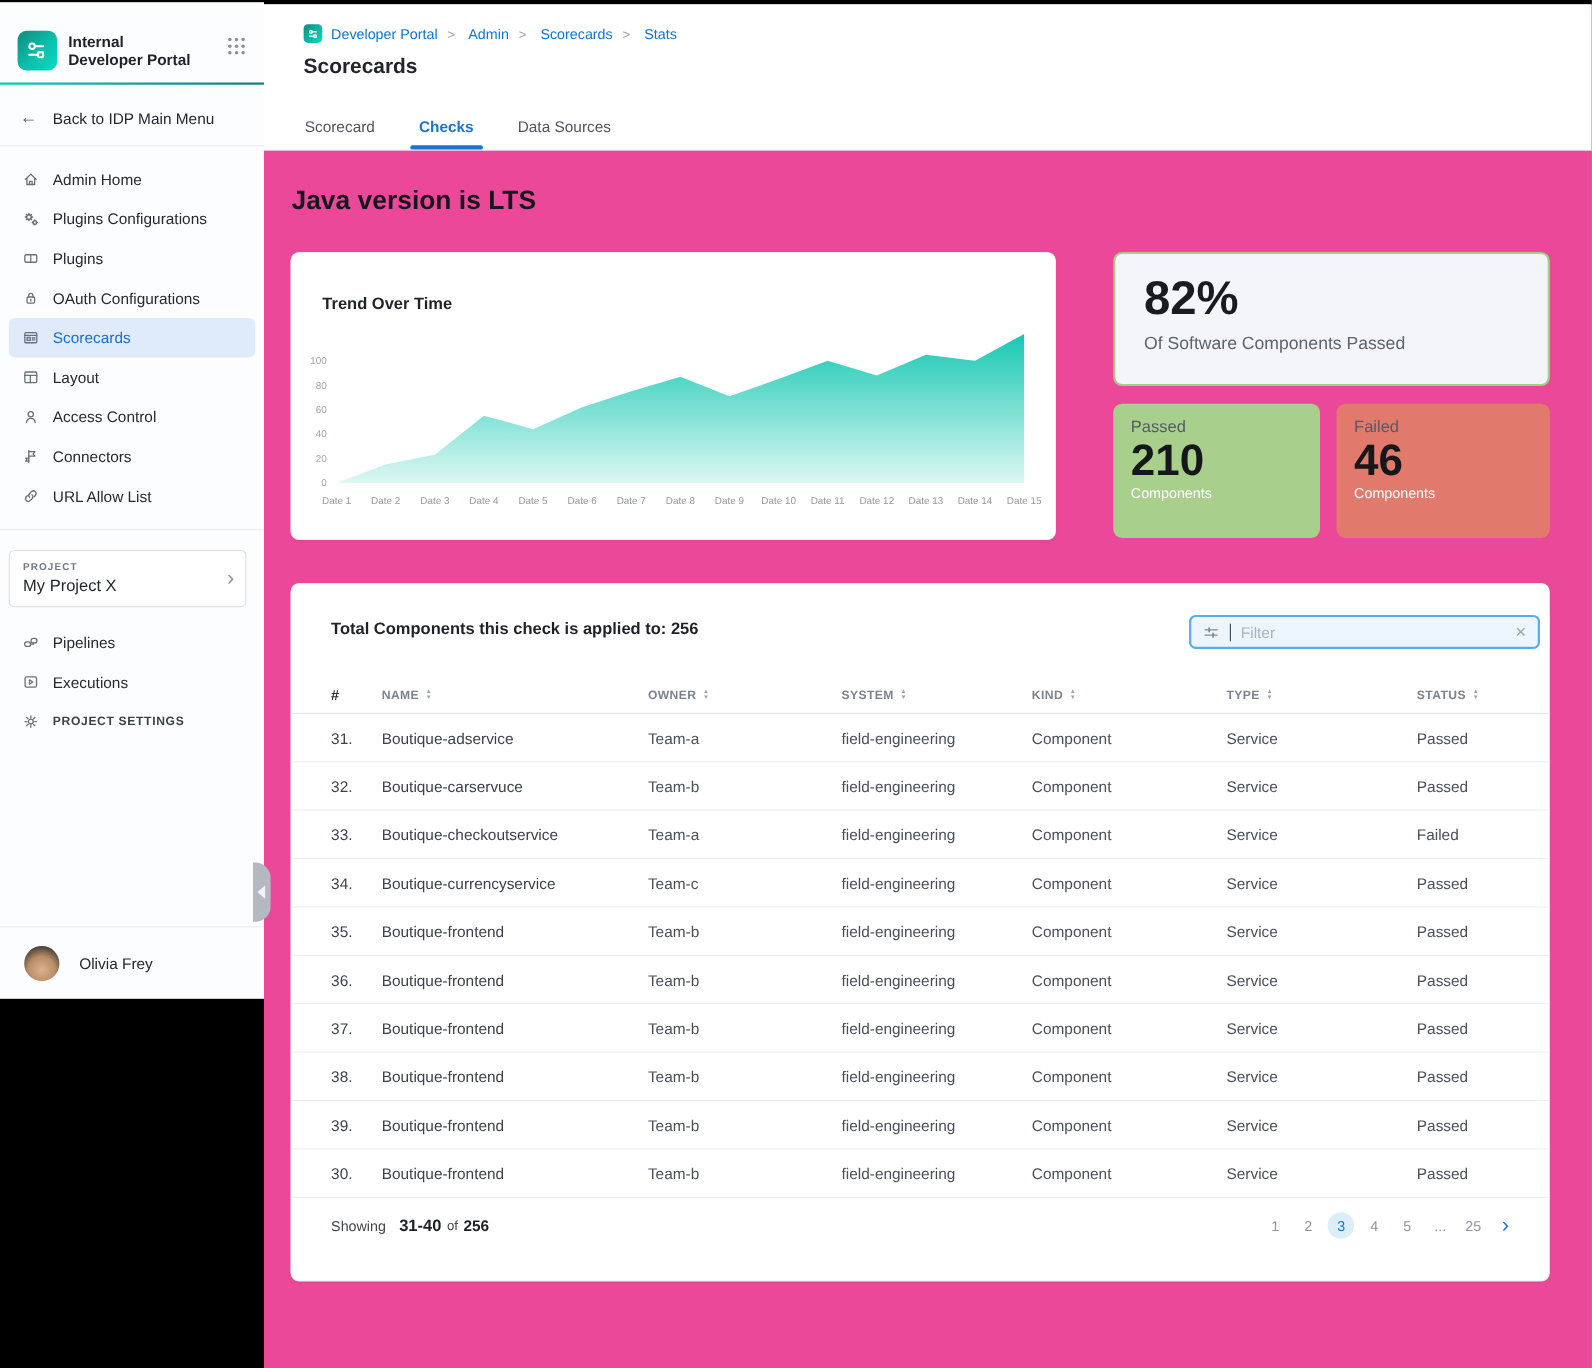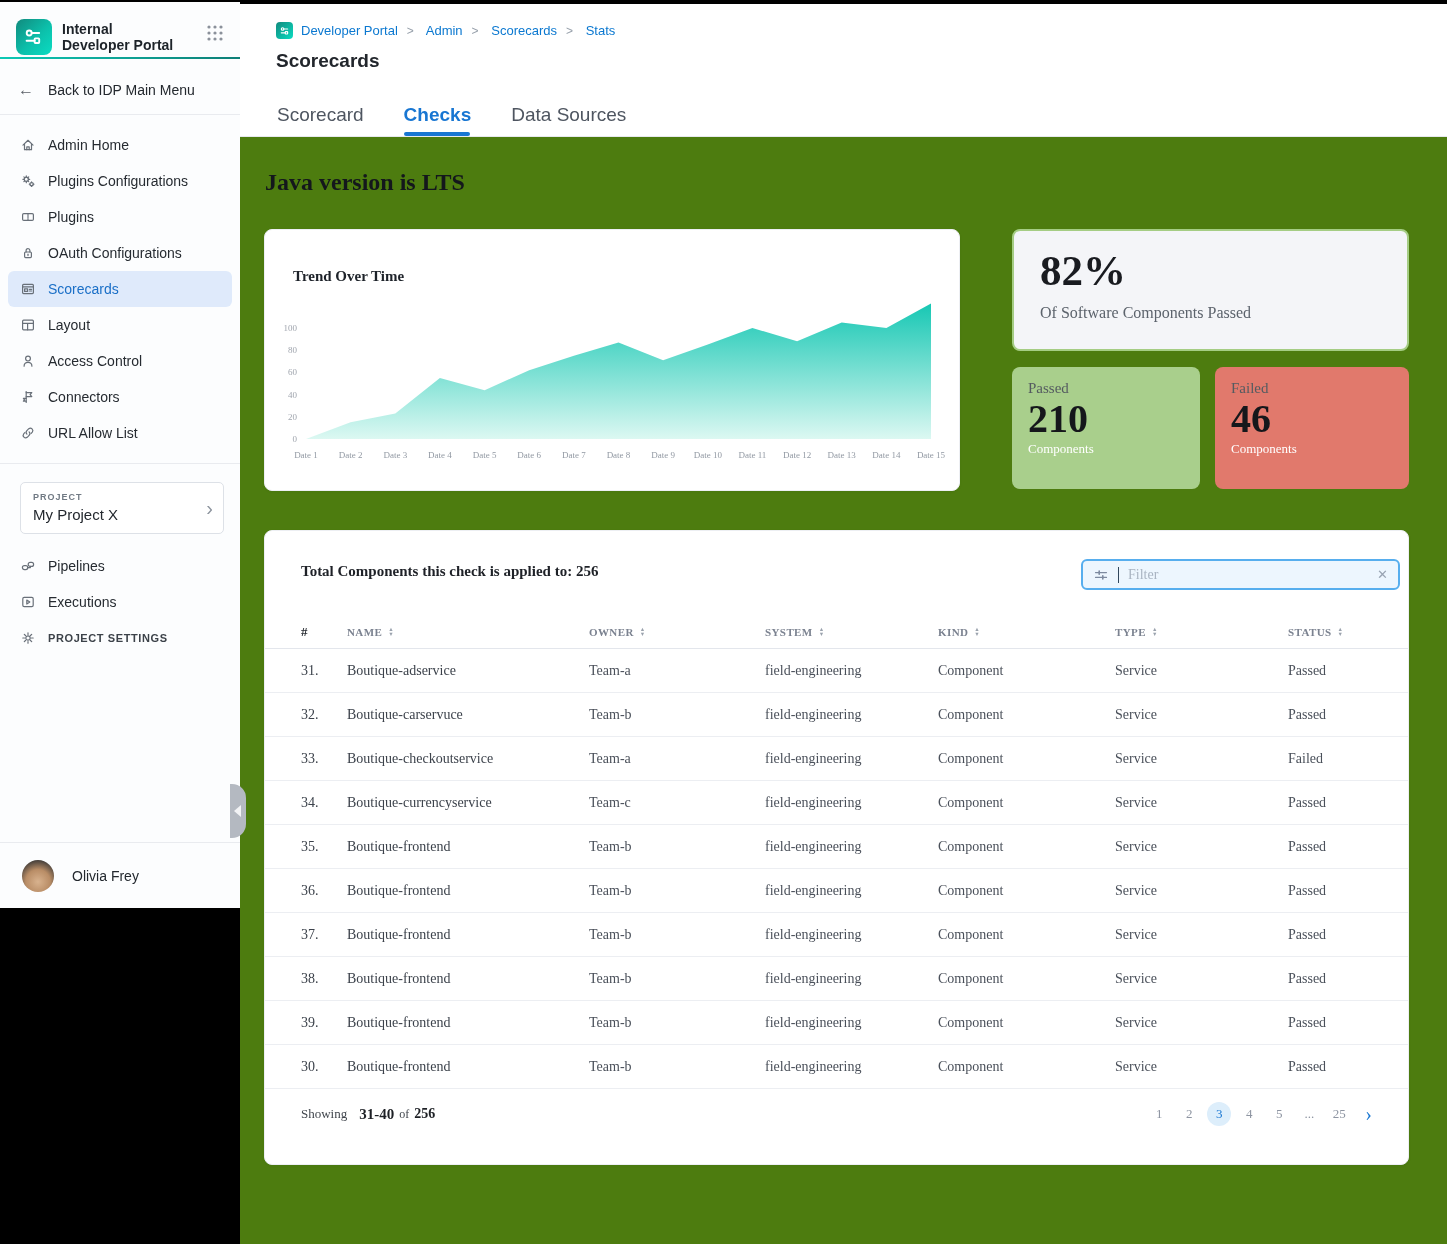--- a/index.html
+++ b/index.html
@@ -2,41 +2,41 @@
 <html><head>
 <meta charset="utf-8">
 <style>
   * { margin:0; padding:0; box-sizing:border-box; }
   html,body { width:1447px; height:1244px; }
   body { background:#000; font-family:"Liberation Sans","DejaVu Sans",sans-serif; position:relative; overflow:hidden; }
 
   
   .sidebar { position:absolute; left:0; top:2px; width:240px; height:906px; background:#fcfdfe;
              display:flex; flex-direction:column; box-shadow:2px 0 8px rgba(0,0,0,.25); }
-  .sb-header { height:55px; padding:14px 14px 0 16px; display:flex; align-items:center; gap:10px; }
+  .sb-header { height:73px; padding:14px 14px 0 16px; display:flex; align-items:center; gap:10px; }
   .logo-tile { width:36px; height:36px; border-radius:8px; flex:0 0 auto;
                background:linear-gradient(135deg,#118a7d 0%,#0cc0ab 55%,#0adcc2 100%);
                display:flex; align-items:center; justify-content:center; }
   .app-title { font-size:14px; font-weight:700; color:#1d2329; line-height:16px; flex:1; }
   .grid-icon { width:22px; height:22px; margin-top:-8px; cursor:pointer; }
   .teal-line { height:2px; background:linear-gradient(90deg,#0cc9b5,#0e7f77); }
   .sb-back { height:50px; margin-top:6px; display:flex; align-items:center; gap:14px; padding:0 18px;
              border-bottom:1px solid #e9ebef; cursor:pointer; }
   .back-arrow { font-size:16px; color:#5b6168; }
   .sb-back-label { font-size:14px; color:#23282e; }
   .sb-nav { padding:12px 8px 4px 8px; }
   .sb-item { height:36px; display:flex; align-items:center; gap:12px; padding:0 12px; border-radius:6px;
              cursor:pointer; }
   .sb-item .ic { width:16px; height:16px; flex:0 0 auto; }
   .sb-item .lbl { font-size:14px; color:#262b31; white-space:nowrap; }
   .sb-item.active { background:#dfeafb; }
   .sb-item.active .lbl { color:#1a6fc7; }
   .sb-item.caps .lbl { font-size:11px; font-weight:700; letter-spacing:.6px; color:#3c4249; }
   .sb-divider { height:1px; background:#e9ebef; margin:8px 0; }
-  .project-card { margin:10px 16px 12px 20px; padding:9px 12px 10px 12px; background:#fff;
+  .project-card { margin:10px 16px 12px 8px; padding:9px 12px 10px 12px; background:#fff;
                   border:1px solid #dde1e7; border-radius:5px; position:relative; cursor:pointer; }
   .project-label { font-size:9px; letter-spacing:1px; color:#717a84; font-weight:700; }
   .project-name { font-size:15px; color:#23282e; margin-top:4px; }
   .project-chevron { position:absolute; right:10px; top:50%; transform:translateY(-50%);
                      font-size:20px; color:#8d949e; font-weight:400; }
   .sb-bottom { margin-top:auto; }
   .sb-help { height:50px; display:flex; align-items:center; gap:12px; padding:0 20px;
              border-top:1px solid #e9ebef; cursor:pointer; }
   .sb-user { height:66px; display:flex; align-items:center; gap:18px; padding:0 22px;
              border-top:1px solid #e9ebef; cursor:pointer; }
@@ -52,25 +52,25 @@
   .main { position:absolute; left:240px; top:4px; width:1207px; height:1240px; background:#fff; }
   .m-header { position:absolute; top:0; left:0; right:0; height:133px; background:#fff;
               border-bottom:1px solid #e7e9ee; }
   .breadcrumb { position:absolute; left:36px; top:18px; display:flex; align-items:center; font-size:13px; list-style:none; }
   .crumb-logo { width:17px; height:17px; border-radius:4px; margin-right:8px;
                 background:linear-gradient(135deg,#118a7d,#0adcc2); display:flex; align-items:center; justify-content:center; }
   .crumb { color:#0b78d0; cursor:pointer; }
   .crumb + .crumb::before { content:">"; color:#97a0ab; margin:0 9px; font-size:12px; }
   .m-title { position:absolute; left:36px; top:46px; font-size:19px; font-weight:700; color:#22262c; }
   .tabs { position:absolute; left:37px; bottom:0; display:flex; gap:40px; height:42px; }
-  .tab { display:flex; align-items:center; font-size:19px; color:#4e5560; position:relative; cursor:pointer; }
+  .tab { display:flex; align-items:center; font-size:14px; color:#4e5560; position:relative; cursor:pointer; }
   .tab.active { color:#1876d2; font-weight:700; }
   .tab.active::after { content:''; position:absolute; left:50%; transform:translateX(-50%); bottom:0;
                        width:66px; height:4px; background:#1876d2; border-radius:4px; }
-  .m-body { position:absolute; top:133px; left:0; right:0; bottom:0; background:#4d7c0f;font-family:Liberation Serif, serif; }
+  .m-body { position:absolute; top:133px; left:0; right:0; bottom:0; background:#ec4899; }
   .check-title { position:absolute; left:25px; top:32px; font-size:24px; font-weight:700; color:#14171c; }
 
   .card { background:#fff; border:1px solid #edeff3; border-radius:8px; box-shadow:0 1px 3px rgba(25,35,60,.05); }
   .chart-card { position:absolute; left:24px; top:92px; width:696px; height:262px; }
   .chart-title { position:absolute; left:28px; top:38px; font-size:15px; font-weight:600; color:#1e232a; }
   #trend-svg { position:absolute; left:0; top:0; }
   .ytick { font-size:9px; fill:#a0a5ae; }
   .xtick { font-size:9px; fill:#9299a3; text-anchor:middle; }
 
   .score-card { position:absolute; left:772px; top:92px; width:397px; height:122px; background:#f4f5f8;

